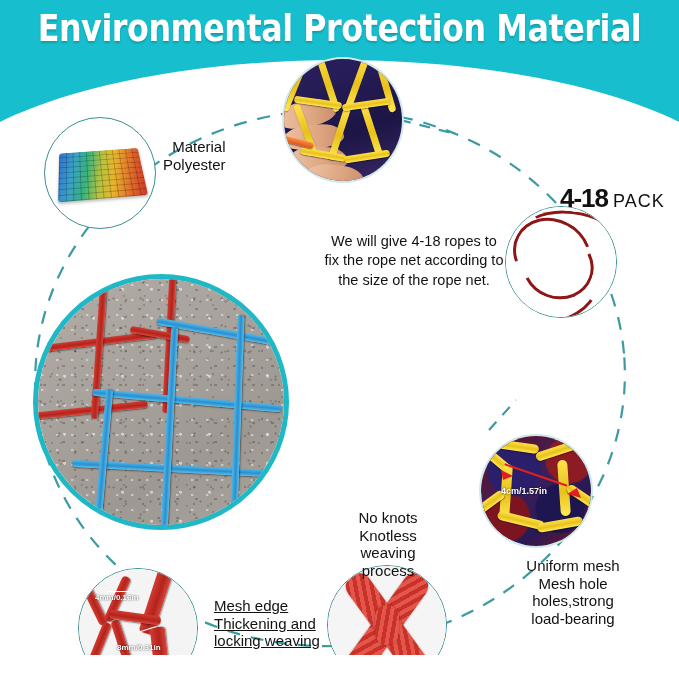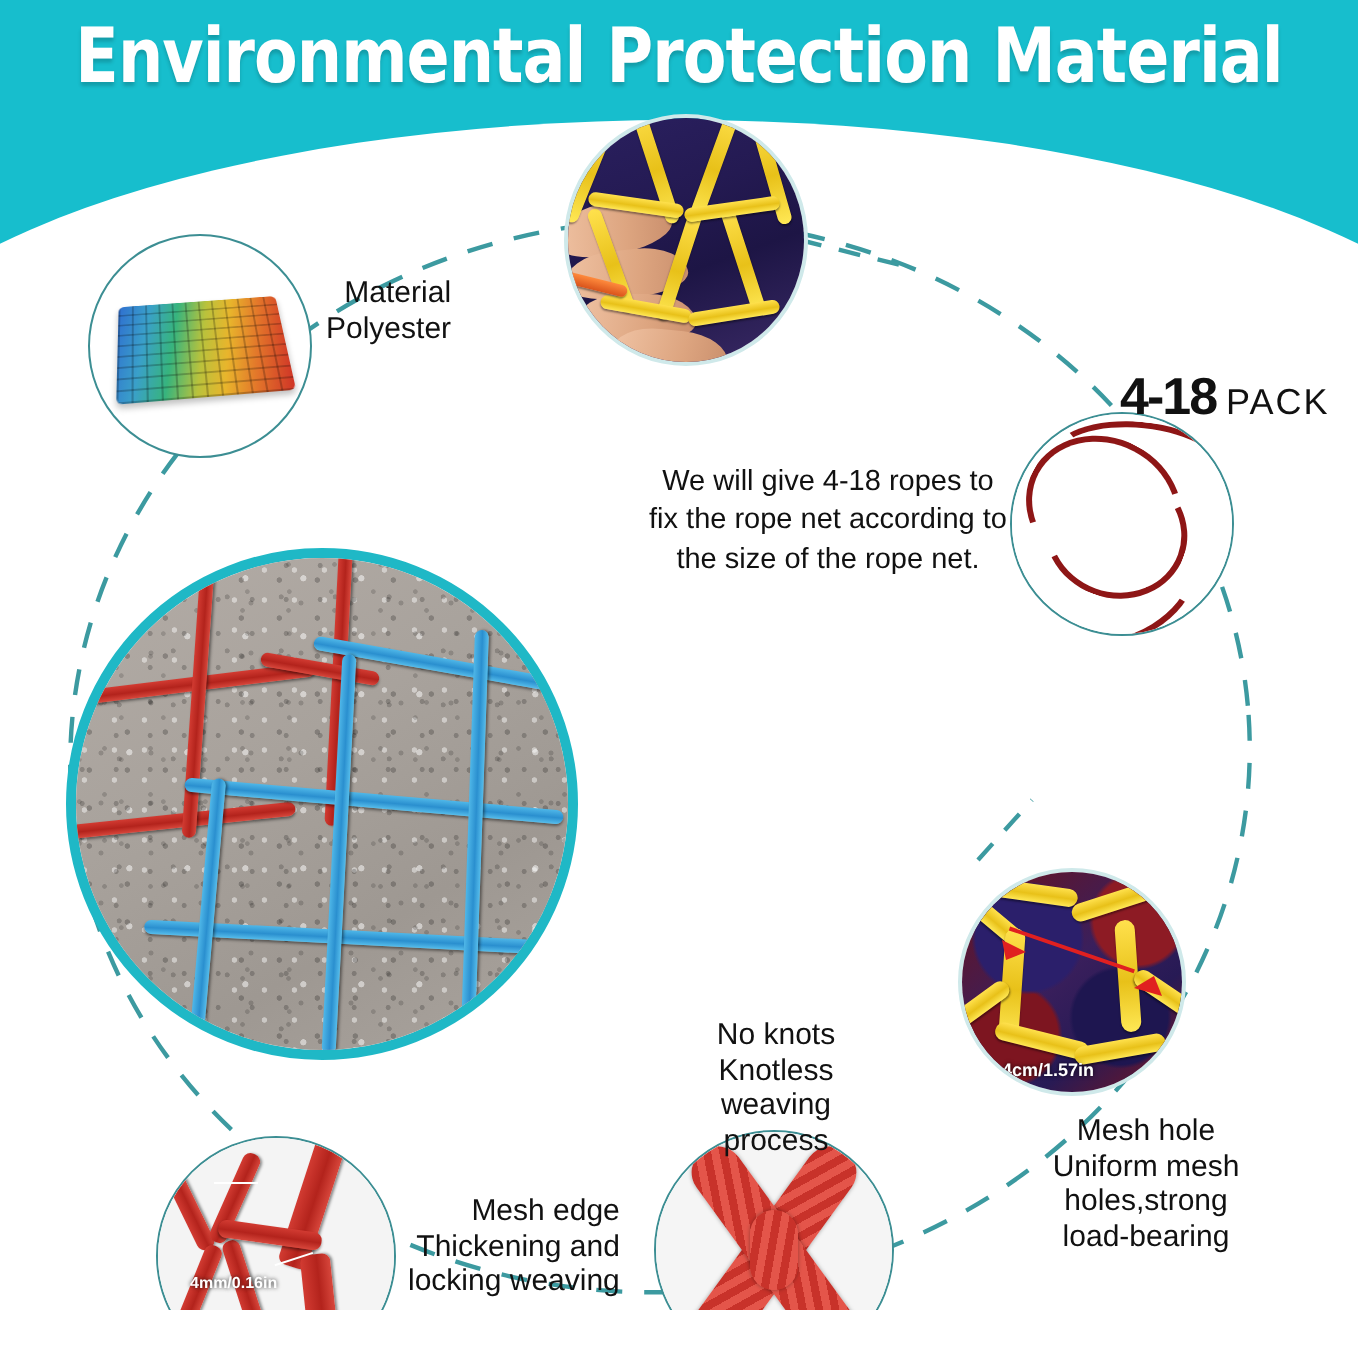--- a/index.html
+++ b/index.html
@@ -98,31 +98,31 @@
   .strand{position:absolute;border:3px solid #8e1616;border-radius:50%;
     border-color:#8e1616 transparent transparent #8e1616;}
 
   
   .knot-arm{position:absolute;left:50%;top:50%;width:26px;height:122px;
     background:repeating-linear-gradient(115deg,#e4554a 0 4px,#c8322a 4px 8px);
     border-radius:13px;box-shadow:0 0 2px rgba(0,0,0,.35);}
 
   
   .meas{position:absolute;color:#ffffff;font-size:8px;font-weight:bold;
-    white-space:nowrap;text-shadow:0 0 2px rgba(0,0,0,.8);z-index:7;margin-top:44px;}
+    white-space:nowrap;text-shadow:0 0 2px rgba(0,0,0,.8);z-index:7;}
   .arrow-line{position:absolute;height:1.6px;background:#e02020;z-index:7;}
   .arrow-white{position:absolute;height:1.4px;background:#ffffff;z-index:7;}
 
   
   .callout{position:absolute;color:#111;font-size:15px;line-height:1.18;z-index:8;white-space:nowrap;}
   #t-material{left:163px;top:138px;text-align:right;}
   #t-surface{left:408px;top:114px;text-align:left;}
   #t-center{left:322px;top:232px;width:184px;text-align:center;font-size:14.5px;line-height:1.33;white-space:normal;}
   #t-knots{left:333px;top:509px;width:110px;text-align:center;white-space:normal;}
-  #t-edge{left:204px;top:597px;text-align:right;}
+  #t-edge{left:214px;top:597px;text-align:left;text-decoration:underline;}
   #t-hole{left:513px;top:557px;text-align:center;width:120px;white-space:normal;}
 
   #pack-label{position:absolute;left:560px;top:183px;z-index:8;white-space:nowrap;}
   #pack-num{font-size:26px;font-weight:bold;color:#111;letter-spacing:-1px;}
   #pack-word{font-size:18px;color:#111;letter-spacing:1px;margin-left:5px;}
 </style>
 </head>
 <body>
 
 <div id="stage">
@@ -214,22 +214,22 @@
 
       <div class="arrow-line" style="left:22px;top:38px;width:66px;transform:rotate(19deg);"></div>
       <svg style="position:absolute;left:14px;top:28px;width:92px;height:40px;z-index:8;" viewBox="0 0 92 40">
         <path d="M6 6 L18 12 L8 16 Z" fill="#e02020"></path>
         <path d="M86 34 L72 30 L82 24 Z" fill="#e02020"></path>
       </svg>
       <div class="meas" style="left:20px;top:50px;font-size:9px;">4cm/1.57in</div>
     </div>
   </div>
   <div class="callout" id="t-hole">
+    <div>Uniform mesh</div>
     <div>Mesh hole</div>
-    <div>Uniform mesh</div>
     <div>holes,strong</div>
     <div>load-bearing</div>
   </div>
 
   <div class="circle thin-ring" id="c-edge">
     <div class="photo" style="background:#f4f4f4;">
       <div class="rope-v rope-redv" style="left:10px;top:8px;width:9px;height:50px;transform:rotate(-26deg);"></div>
       <div class="rope-v rope-redv" style="left:34px;top:6px;width:9px;height:48px;transform:rotate(24deg);"></div>
       <div class="rope-v rope-redv" style="left:14px;top:52px;width:9px;height:56px;transform:rotate(22deg);"></div>
       <div class="rope-v rope-redv" style="left:40px;top:50px;width:9px;height:58px;transform:rotate(-18deg);"></div>

